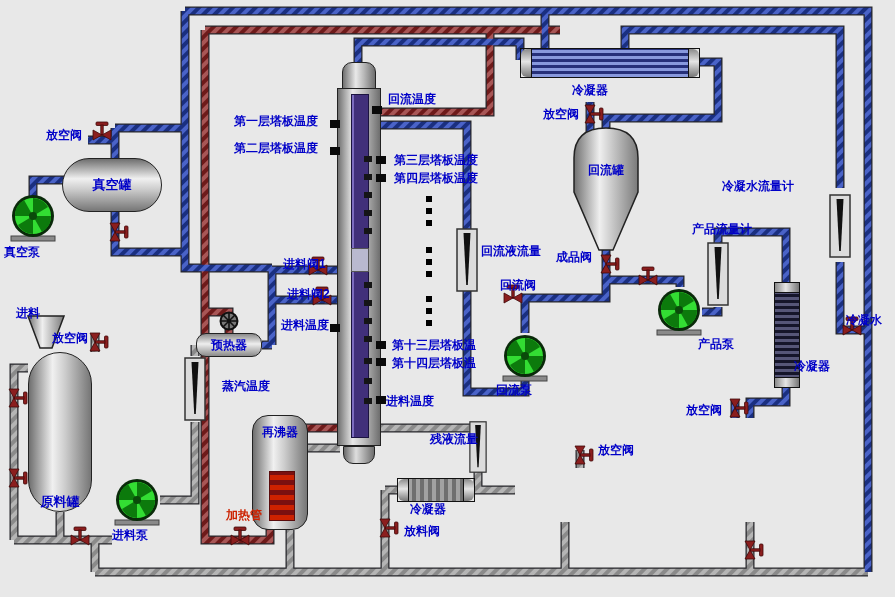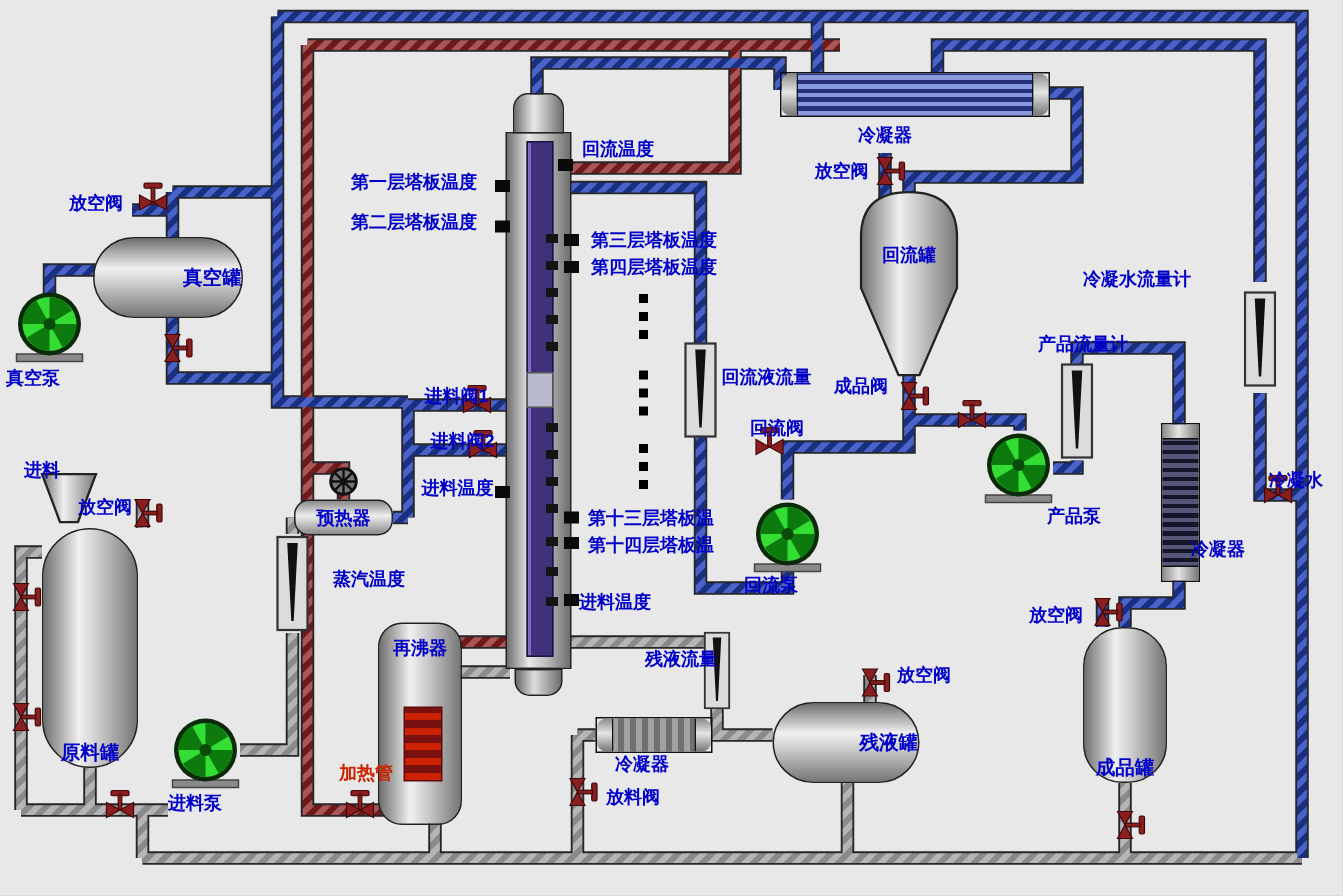--- a/index.html
+++ b/index.html
@@ -3,21 +3,21 @@
 <meta charset="utf-8">
 <style>
   html,body{margin:0;padding:0;background:#cfcfcf;}
   .stage{position:relative;width:895px;height:597px;background:#e8e8e8;overflow:hidden;
          font-family:"Liberation Sans",sans-serif;}
   svg.layer{position:absolute;left:0;top:0;}
   #pipes{z-index:1;}
   #marks{z-index:6;pointer-events:none;}
   .equip{position:absolute;z-index:3;box-sizing:border-box;}
   .tank-h{background:linear-gradient(180deg,#6f6f6f 0%,#f0f0f0 38%,#cdcdcd 58%,#767676 100%);
-          border:1px solid #222;display:flex;align-items:center;justify-content:flex-end;}
+          border:1px solid #222;display:flex;align-items:center;justify-content:center;}
   .tank-v{background:linear-gradient(90deg,#6f6f6f 0%,#f0f0f0 38%,#cdcdcd 58%,#767676 100%);
           border:1px solid #222;display:flex;align-items:flex-end;justify-content:center;}
   .tlabel{color:#0000c8;font-weight:bold;font-size:13px;white-space:nowrap;}
   .lbl{position:absolute;z-index:7;color:#0000c8;font-weight:bold;font-size:12px;white-space:nowrap;}
   .lbl.red{color:#cc2200;}
   
   .col-cap{left:342px;top:62px;width:34px;height:28px;border:1px solid #222;border-radius:10px 10px 0 0;
            background:linear-gradient(90deg,#707070,#e9e9e9 40%,#b9b9b9 65%,#6e6e6e);}
   .col-body{left:337px;top:88px;width:44px;height:358px;border:1px solid #222;
             background:linear-gradient(90deg,#707070,#e9e9e9 35%,#bdbdbd 62%,#6e6e6e);}
@@ -37,21 +37,21 @@
   .cond-v .cap-t,.cond-v .cap-b{position:absolute;left:0;right:0;height:9px;
         background:linear-gradient(90deg,#8a8a8a,#e5e5e5 45%,#777);}
   .cond-v .cap-t{top:0;border-bottom:1px solid #111;}
   .cond-v .cap-b{bottom:0;border-top:1px solid #111;}
   .cond-v .body-v{position:absolute;left:0;right:0;top:9px;bottom:9px;
         background:repeating-linear-gradient(0deg,#565678 0 3px,#15152a 3px 6px);}
   .cond-g .body-g{background:repeating-linear-gradient(90deg,#a2a2a2 0 4px,#6f6f6f 4px 8px);}
   .preheater{left:196px;top:333px;width:66px;height:24px;border:1px solid #222;border-radius:10px;
              background:linear-gradient(180deg,#8a8a8a,#eee 45%,#8a8a8a);
              display:flex;align-items:center;justify-content:center;}
-  .reboiler{left:252px;top:415px;width:56px;height:135px;border:1px solid #222;border-radius:16px;
+  .reboiler{left:252px;top:415px;width:56px;height:115px;border:1px solid #222;border-radius:16px;
             background:linear-gradient(90deg,#6f6f6f,#f0f0f0 38%,#cdcdcd 58%,#767676);}
   .reboiler .coil{position:absolute;left:16px;top:55px;width:24px;height:48px;border:1px solid #5a0c0c;
             background:repeating-linear-gradient(0deg,#cc2200 0 5px,#7a1010 5px 10px);}
   .reboiler .rlab{position:absolute;left:0;top:8px;width:100%;text-align:center;}
 </style>
 </head>
 <body>
 
 <div class="stage">
 
@@ -192,27 +192,21 @@
   </div>
 
   <div class="equip tank-h" style="left:62px;top:158px;width:100px;height:54px;border-radius:27px;">
     <span class="tlabel">真空罐</span>
   </div>
 
   <div class="equip tank-v" style="left:28px;top:352px;width:64px;height:160px;border-radius:32px;">
     <span class="tlabel">原料罐</span>
   </div>
 
-  <div class="equip tank-h" style="left:515px;top:468px;width:98px;height:54px;border-radius:27px;">
-    <span class="tlabel">残液罐</span>
-  </div>
-
-  <div class="equip tank-v" style="left:722px;top:418px;width:56px;height:104px;border-radius:26px;">
-    <span class="tlabel">成品罐</span>
-  </div>
+
 
   <div class="equip preheater">
     <span class="tlabel" style="font-size:12px;">预热器</span>
   </div>
 
   <div class="equip reboiler">
     <span class="tlabel rlab" style="font-size:12px;">再沸器</span>
     <div class="coil"></div>
   </div>
 

